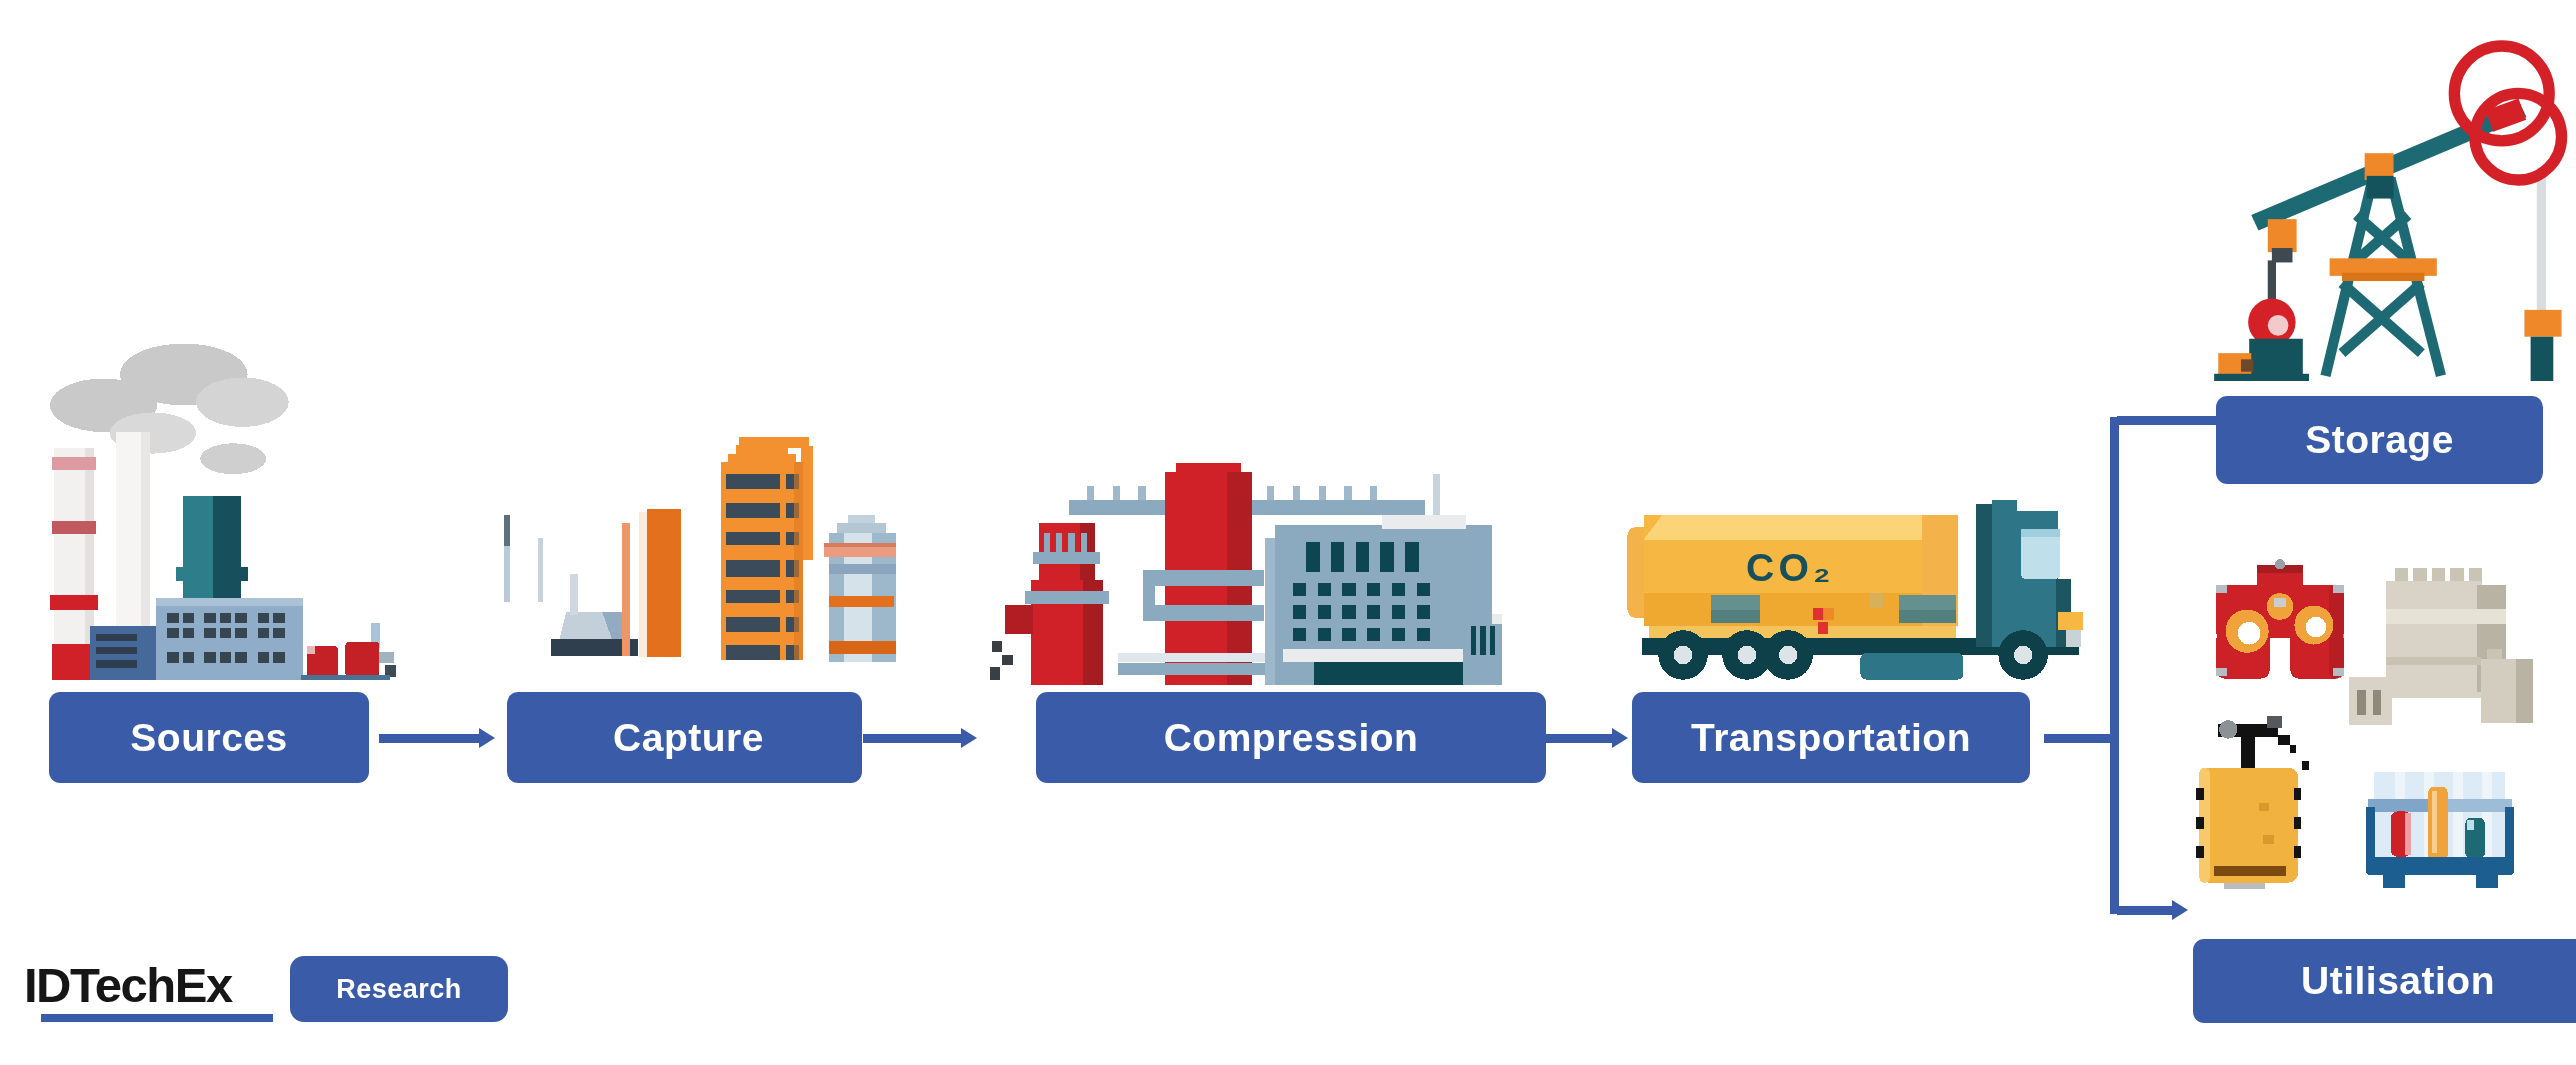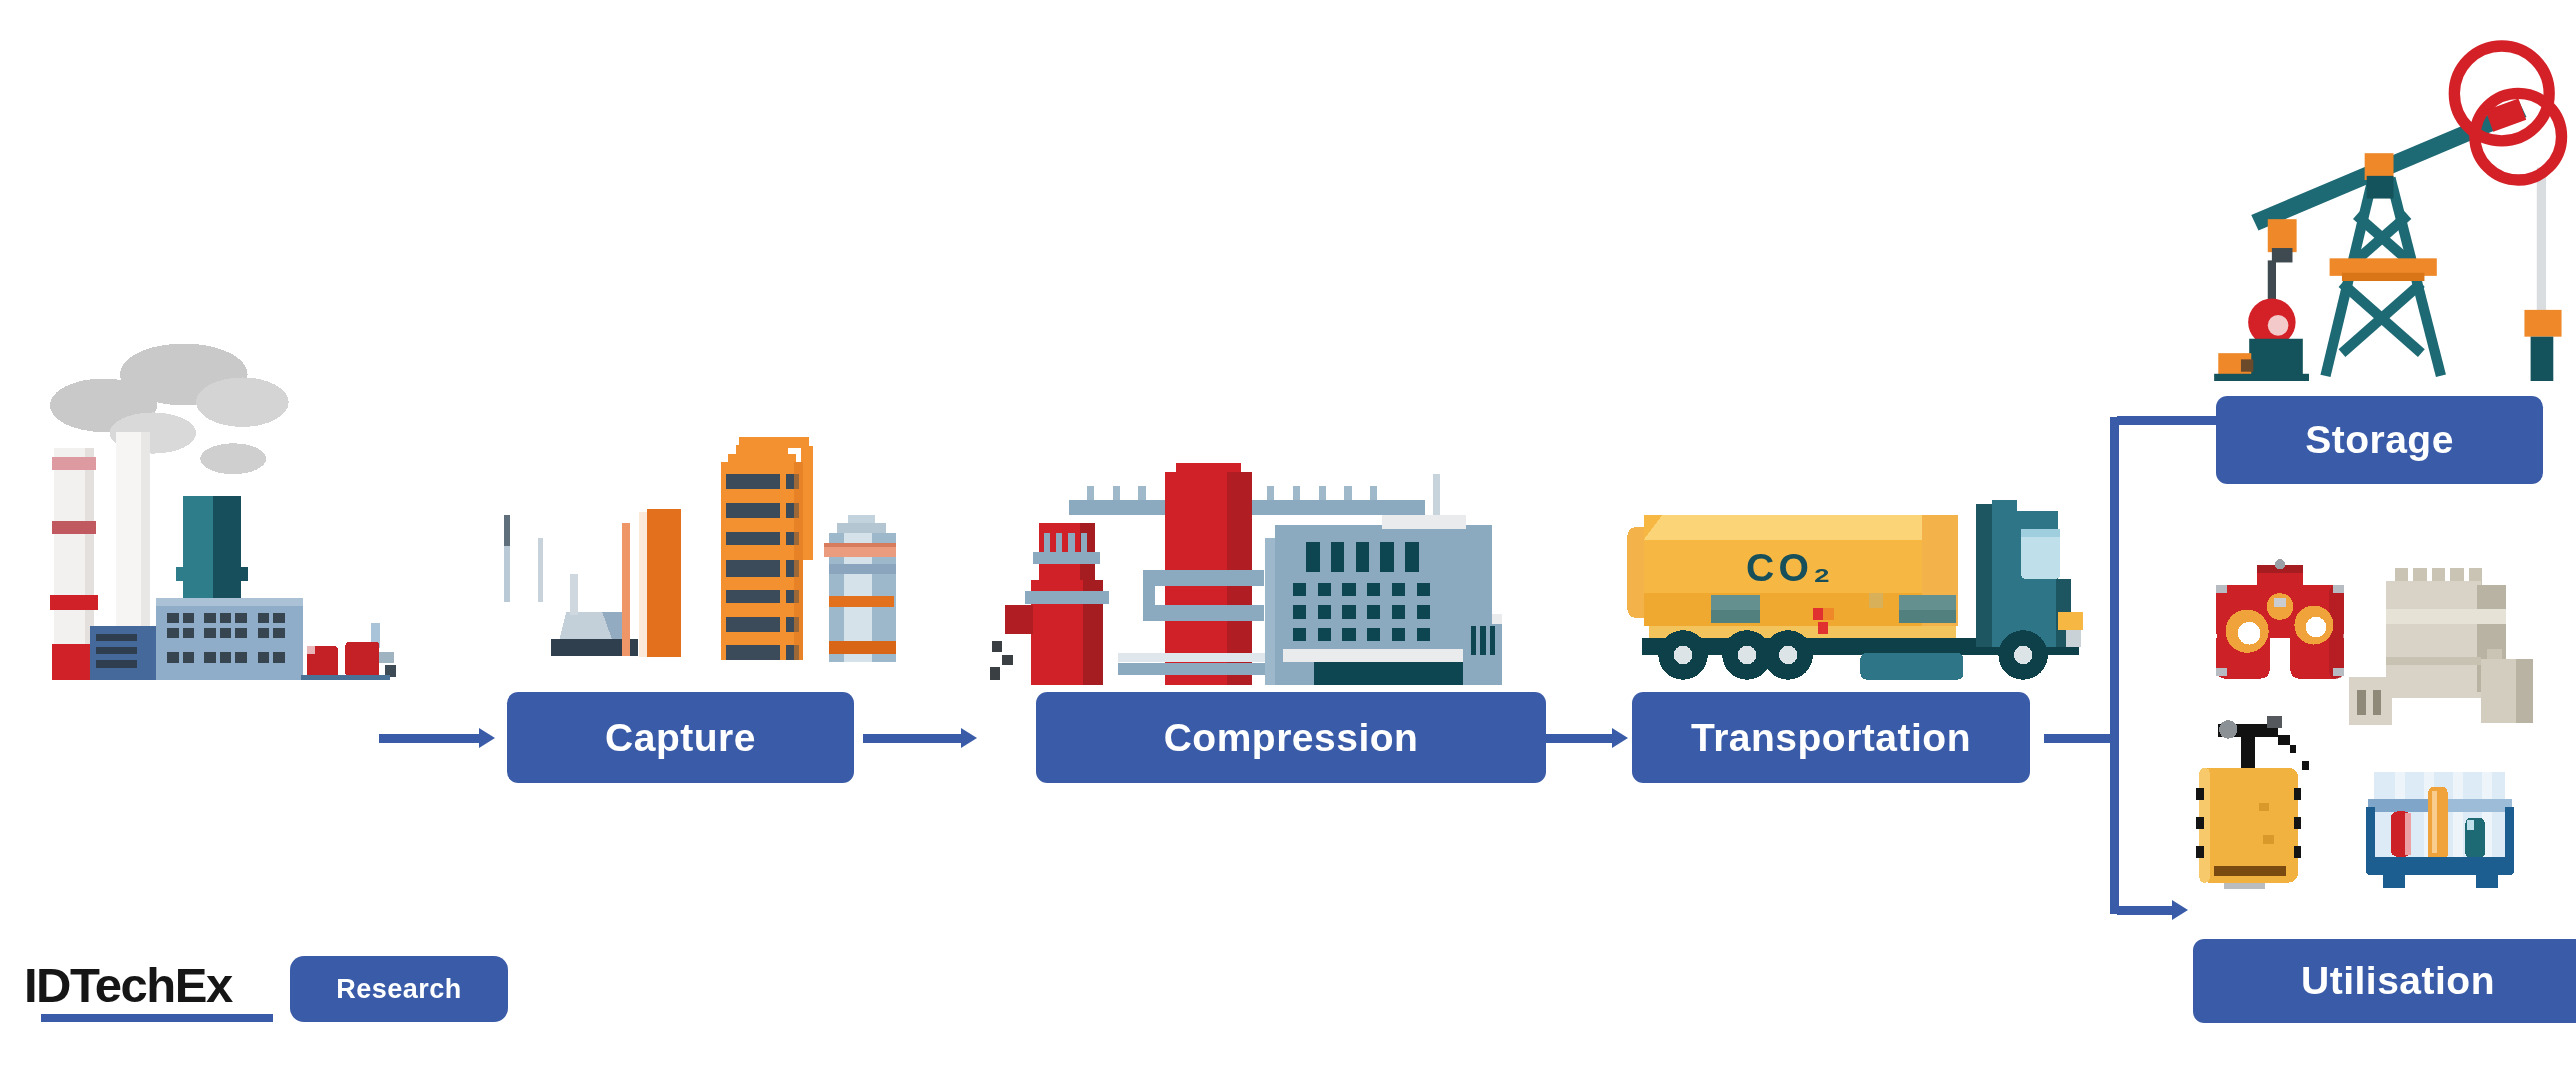--- a/index.html
+++ b/index.html
@@ -381,22 +381,25 @@
     <rect x="104" y="48" width="6" height="10" fill="#bfe0ea"></rect>
     <g fill="#1b5e8f">
       <rect x="6" y="36" width="9" height="62"></rect>
       <rect x="140" y="36" width="9" height="62"></rect>
       <rect x="6" y="84" width="143" height="18" rx="4"></rect>
       <rect x="22" y="102" width="22" height="12"></rect>
       <rect x="112" y="102" width="22" height="12"></rect>
     </g>
   </svg>
 
-
-  <div class="btn" style="left:507px;top:692px;width:347px;height:91px;">
+  <div class="btn" style="left:49px;top:692px;width:320px;height:91px;">
+    <span>Sources</span>
+  </div>
+
+  <div class="btn" style="left:507px;top:692px;width:347px;height:91px;padding-left:8px;">
     <span>Capture</span>
   </div>
 
   <div class="btn" style="left:1036px;top:692px;width:510px;height:91px;">
     <span>Compression</span>
   </div>
 
   <div class="btn" style="left:1632px;top:692px;width:398px;height:91px;">
     <span>Transportation</span>
   </div>

